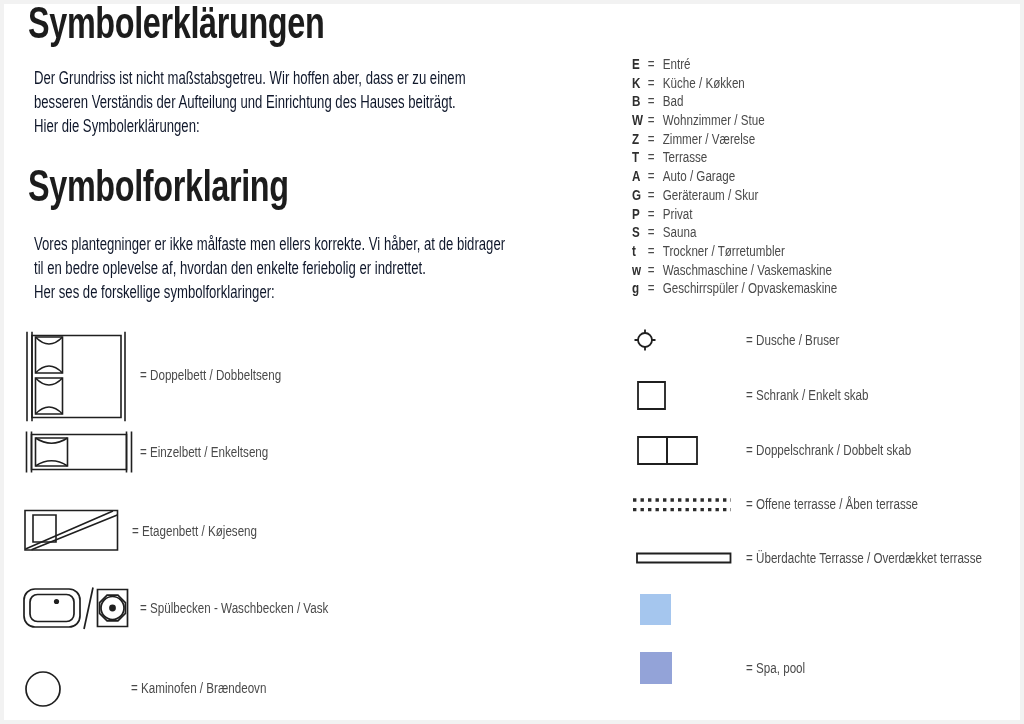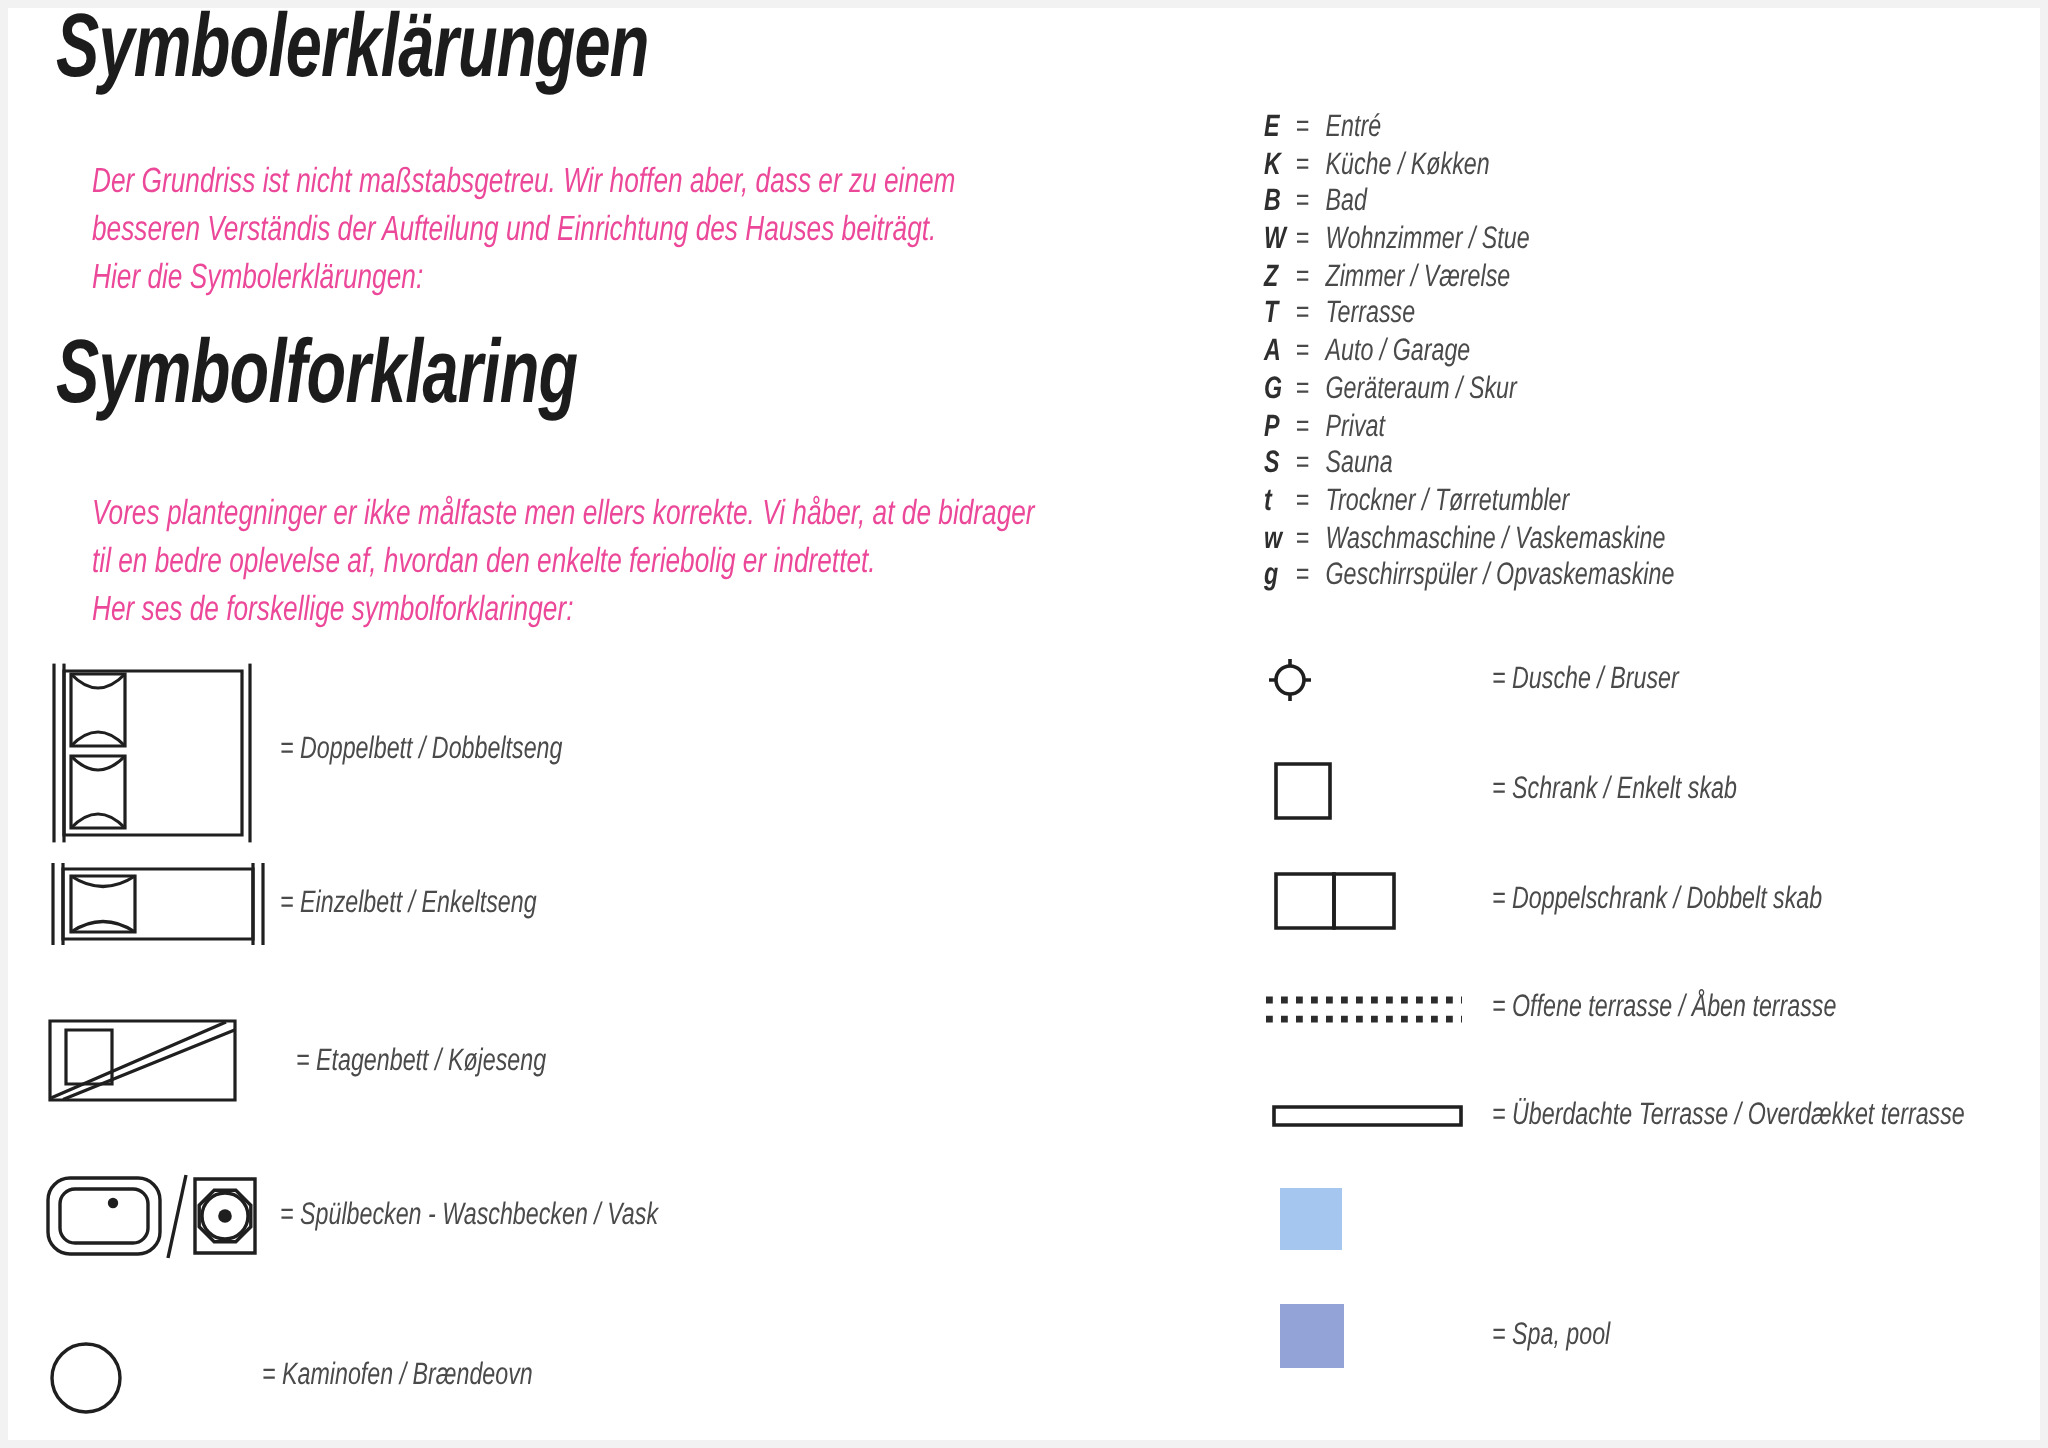--- a/index.html
+++ b/index.html
@@ -1,25 +1,24 @@
 <!DOCTYPE html>
 <html><head>
 <meta charset="utf-8">
 <style>
   html,body{margin:0;padding:0;background:#fff;}
   .page{
     position:relative; width:1024px; height:724px; background:#ffffff;
     font-family:"Liberation Sans", sans-serif; color:#414141; overflow:hidden;
     box-shadow: inset 0 0 0 4px #f2f2f2;
-    font-style: italic;
   }
   .cond{display:inline-block; transform:scaleX(0.75); transform-origin:0 0; white-space:pre;}
   .h{position:absolute; margin:0; font-weight:700; color:#1c1c1c; font-size:45px; line-height:46px; letter-spacing:-0.5px;}
   .h .cond{transform:scaleX(0.72);}
-  .body-p{position:absolute; margin:16px; font-size:17.5px; line-height:24px; color:#ec4899;}
+  .body-p{position:absolute; margin:4px; font-size:17.5px; line-height:24px; color:#0f172a;}
   .body-p .cond{white-space:pre-line;}
   .abbr{position:absolute; left:632px; top:55px; font-size:15.5px; line-height:18.7px; color:#4a4a4a;}
   .abbr-row{height:18.7px;}
   .al{display:inline-block; width:21px; font-weight:700; color:#2e2e2e;}
   .ae{display:inline-block; width:20px;}
   .lbl{position:absolute; font-size:15.5px; line-height:20px; color:#4a4a4a; white-space:nowrap;}
   .icon{position:absolute;}
   .icon svg{display:block;}
   .swatch{position:absolute;}
   svg line, svg rect, svg path, svg circle, svg polygon{vector-effect:non-scaling-stroke;}
@@ -82,21 +81,21 @@
   </div>
   <div class="lbl" style="left:140px; top:442px;"><span class="cond">= Einzelbett / Enkeltseng</span></div>
 
   <div class="icon" style="left:24px; top:508px;">
     <svg width="95" height="44" viewBox="0 0 95 44" fill="none" stroke="#1f1f1f" stroke-width="1.6">
       <rect x="1" y="2.5" width="92.5" height="39.5"></rect>
       <rect x="9" y="7" width="23" height="27"></rect>
       <path d="M1.5,41 L89,3 M7.5,41.8 L93.3,7"></path>
     </svg>
   </div>
-  <div class="lbl" style="left:148px; top:521px;"><span class="cond">= Etagenbett / Køjeseng</span></div>
+  <div class="lbl" style="left:132px; top:521px;"><span class="cond">= Etagenbett / Køjeseng</span></div>
 
   <div class="icon" style="left:23px; top:587px;">
     <svg width="106" height="43" viewBox="0 0 106 43" fill="none" stroke="#1f1f1f" stroke-width="1.7">
       <rect x="1" y="2" width="56" height="38" rx="11"></rect>
       <rect x="7" y="7.5" width="44" height="27" rx="7.5"></rect>
       <circle cx="33.5" cy="14.5" r="2.6" fill="#1f1f1f" stroke="none"></circle>
       <line x1="61" y1="42" x2="70" y2="0.5"></line>
       <rect x="74.5" y="2.5" width="30" height="37"></rect>
       <polygon points="102.4,15.6 94.9,8.1 84.1,8.1 76.6,15.6 76.6,26.4 84.1,33.9 94.9,33.9 102.4,26.4"></polygon>
       <circle cx="89.5" cy="21" r="11.5"></circle>

